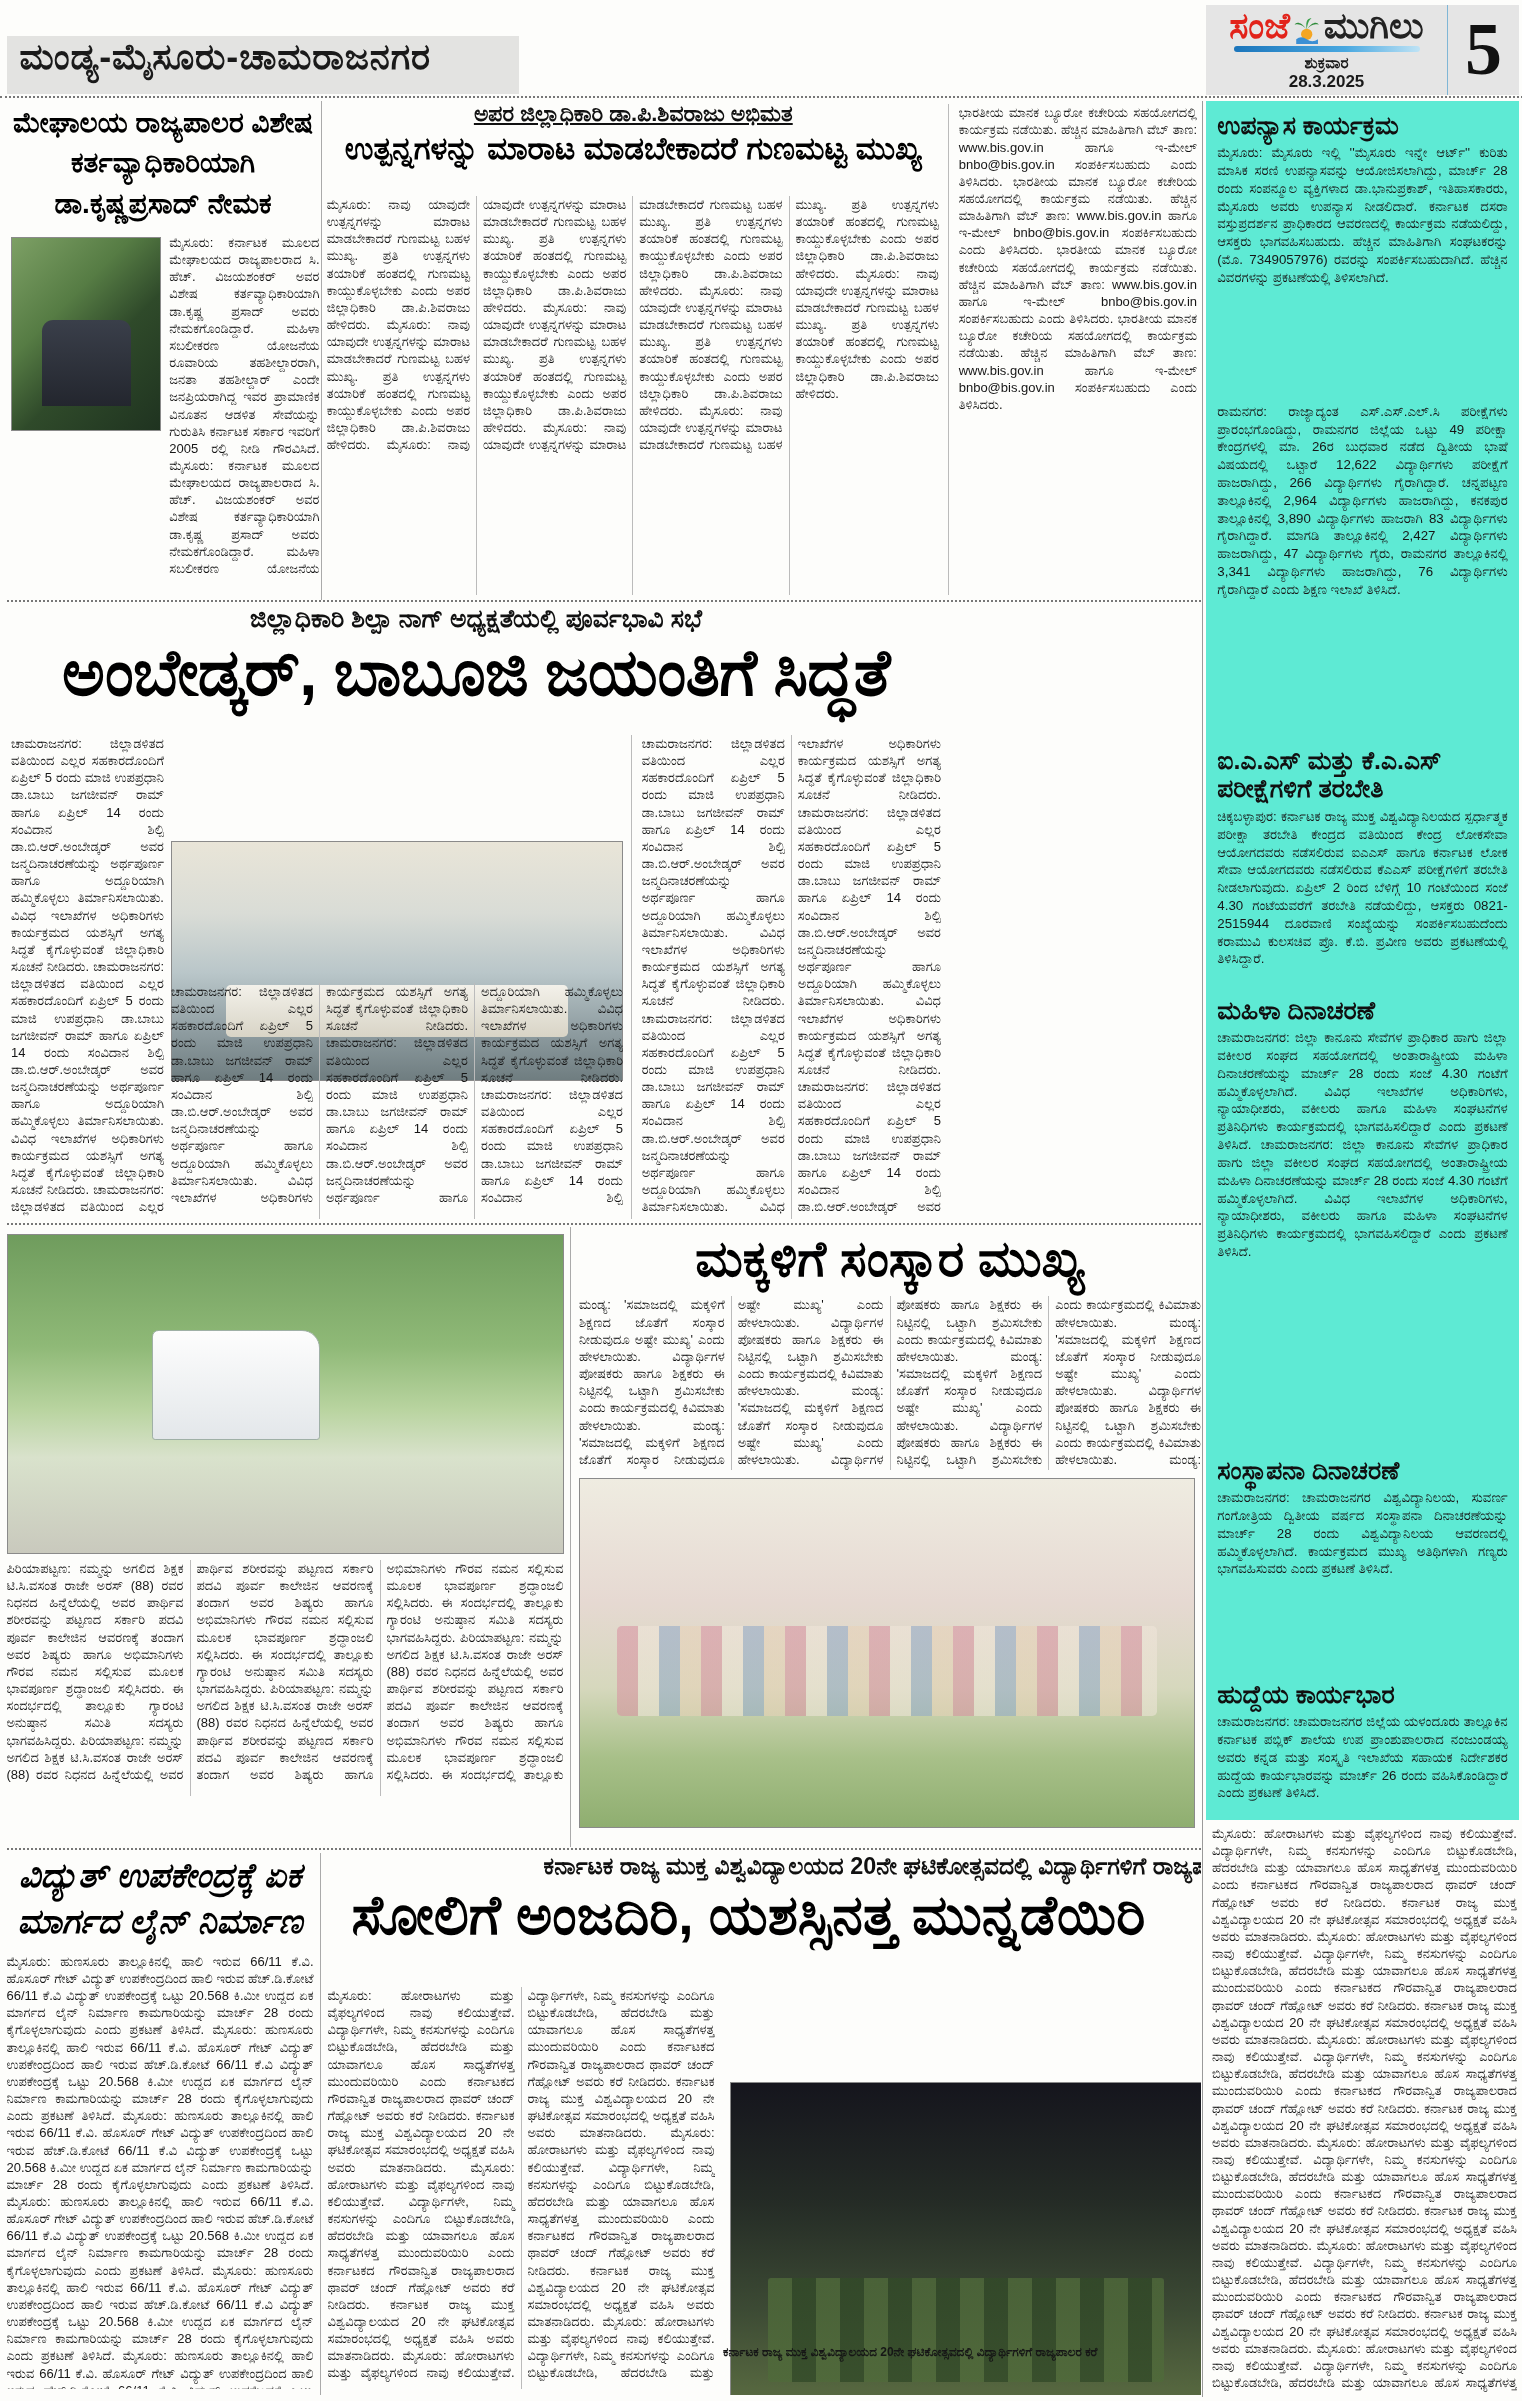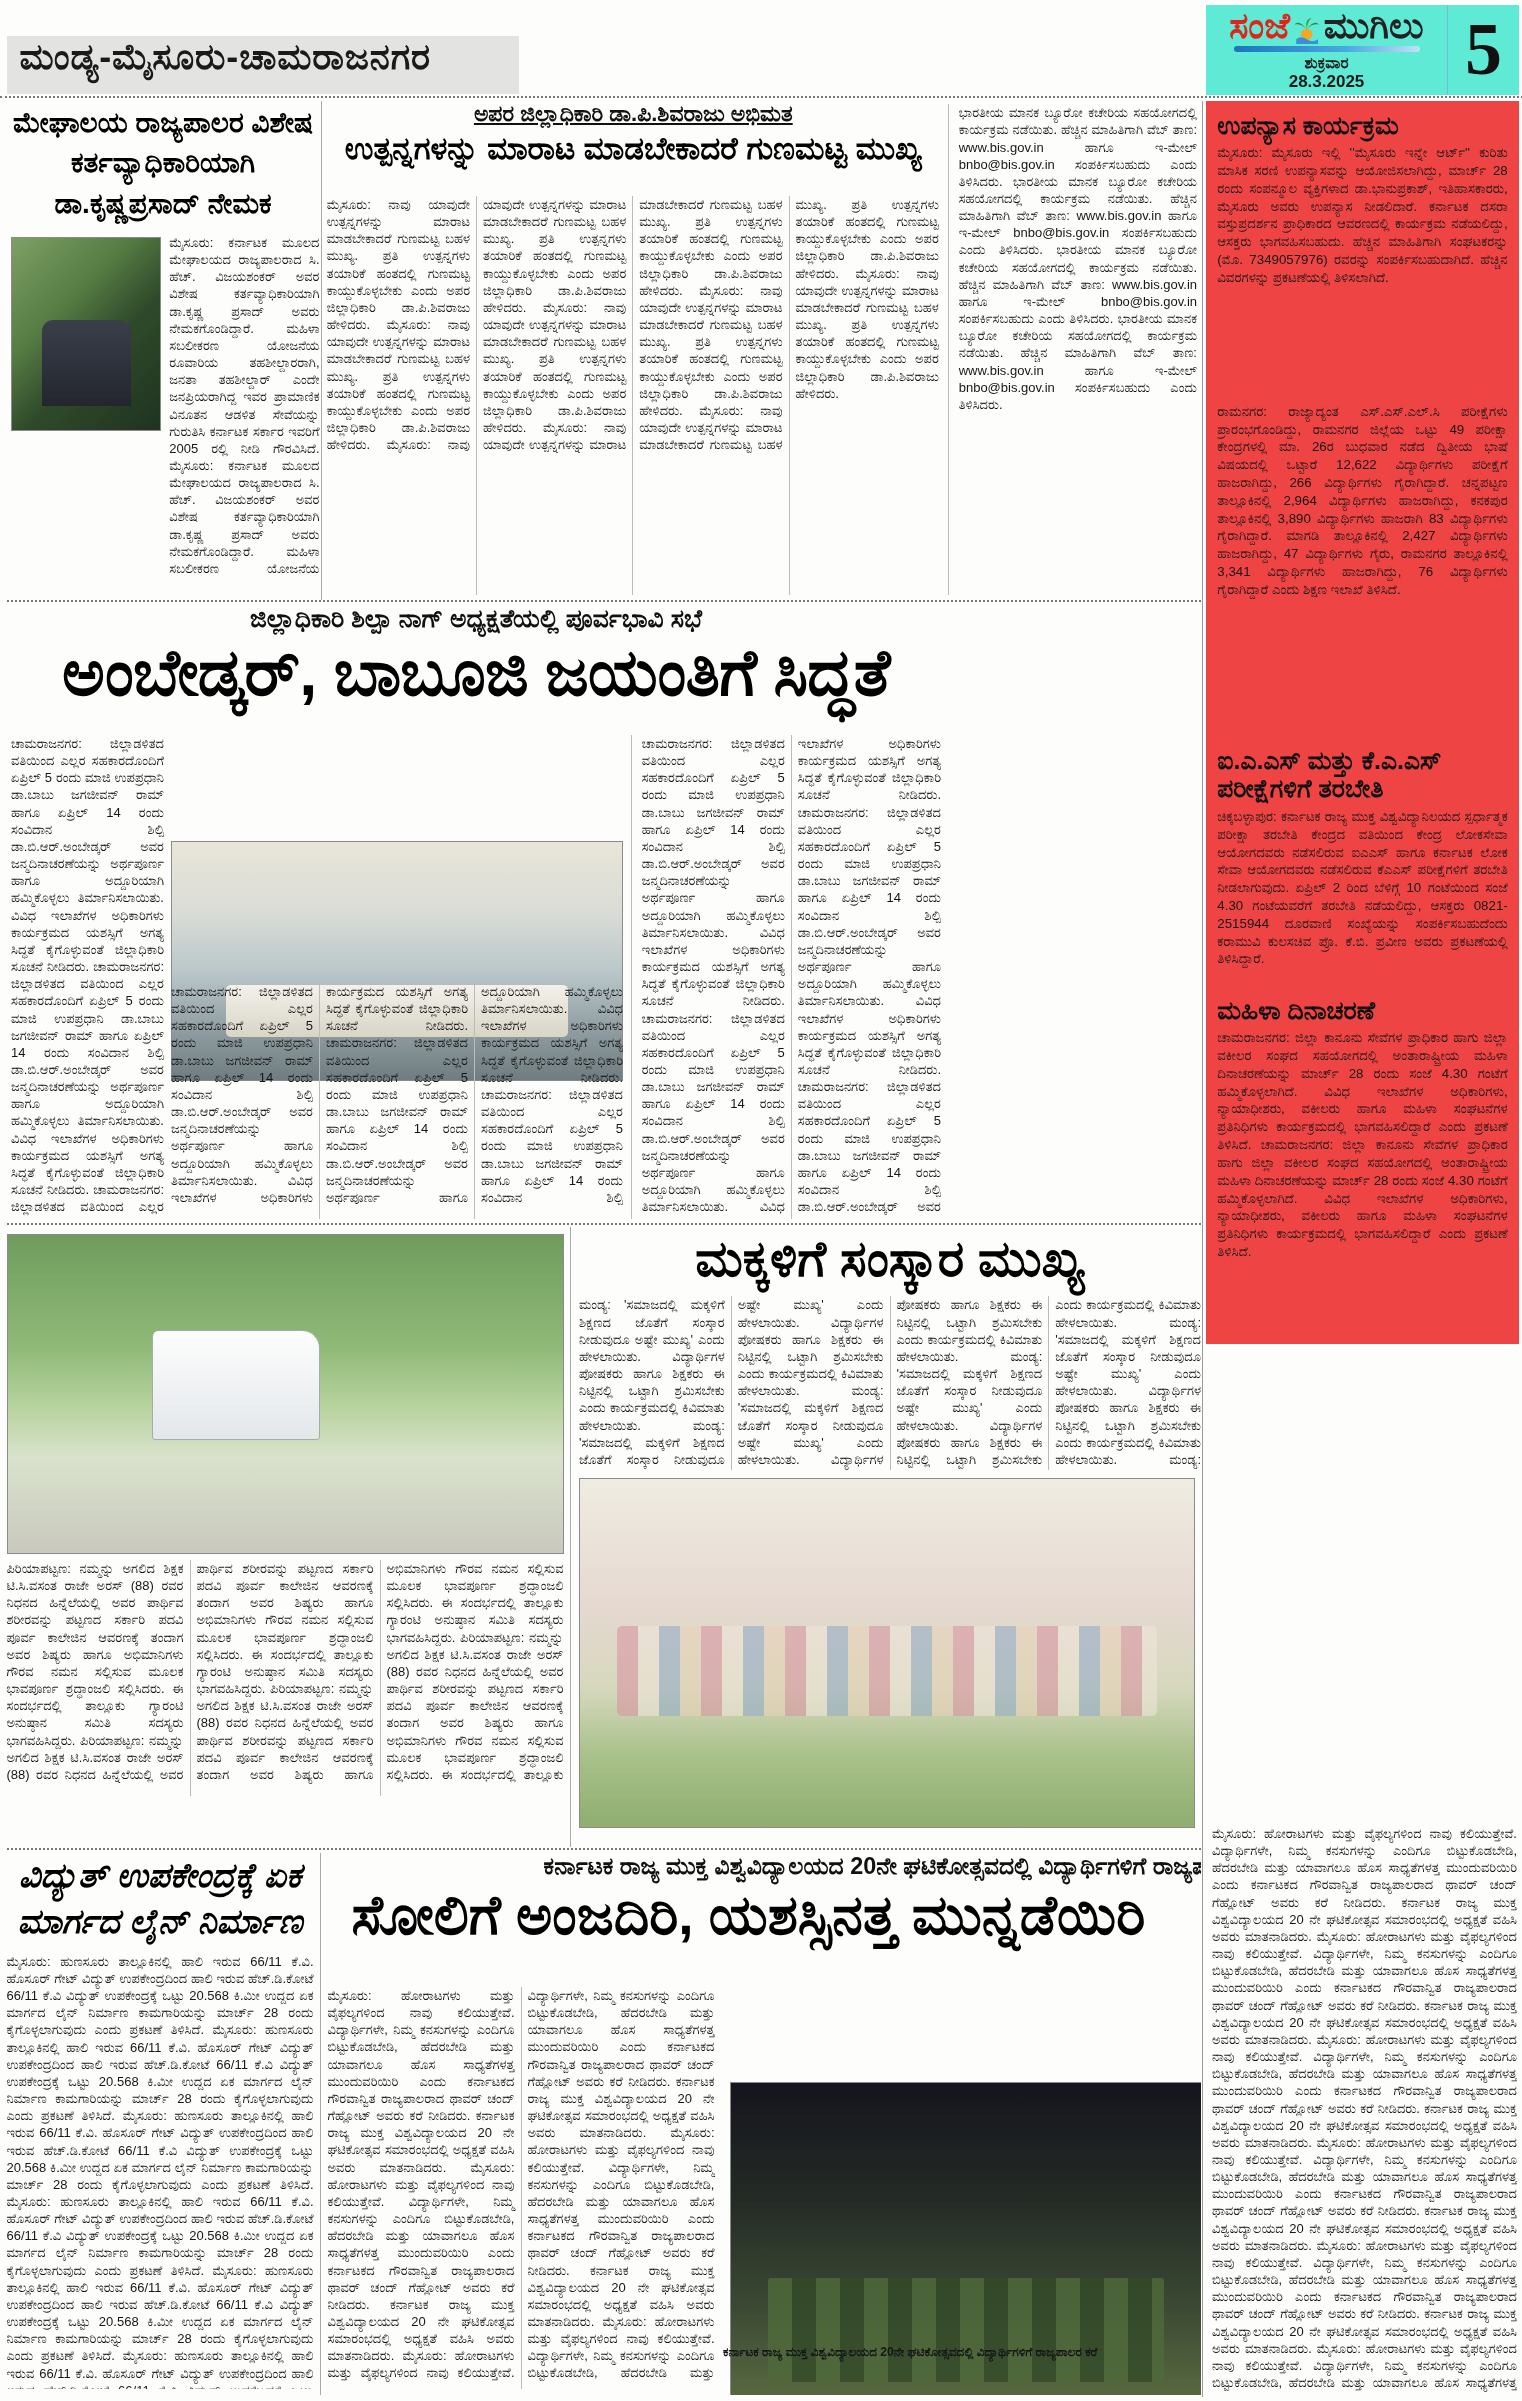--- a/index.html
+++ b/index.html
@@ -6,21 +6,21 @@
   html,body { background:#888; }
   .page {
     position:relative; width:1523px; height:2401px; background:#fdfdfb;
     font-family:"Liberation Sans", sans-serif; color:#111; overflow:hidden;
     margin:0 auto;
   }
   .abs { position:absolute; }
   
   .region-bar { left:6.5px; top:36px; width:512px; height:58px; background:#e3e3e1;
     display:flex; align-items:flex-start; padding-left:13px; font-size:36px; font-weight:bold; color:#1a1a1a; letter-spacing:0.8px;}
-  .masthead { left:1206px; top:4.8px; width:313px; height:90px; background:#5eead4; display:flex; }
+  .masthead { left:1206px; top:4.8px; width:313px; height:90px; background:#e5e5e5; display:flex; }
   .mast-left { flex:1 1 auto; display:flex; flex-direction:column; align-items:center; justify-content:center; border-right:1.6px solid #7fb6d6; }
   .brand-row { display:flex; align-items:flex-end; gap:3.2px; }
   .brand-red { color:#e2231a; font-weight:bold; font-size:36px; line-height:1; }
   .brand-black { color:#222; font-weight:bold; font-size:36px; line-height:1; }
   .brand-underline { width:186px; height:5.6px; border-radius:3.2px; margin-top:2.4px;
     background:linear-gradient(90deg,#1b75bb,#49a8e0 60%,#bfe3f5); }
   .mast-day { font-size:15.3px; font-weight:bold; color:#1a1a1a; margin-top:2.4px; }
   .mast-date { font-size:17px; font-weight:bold; color:#1a1a1a; }
   .pageno { width:71px; display:flex; align-items:center; justify-content:center;
     font-family:"Liberation Serif", serif; font-size:74px; font-weight:bold; color:#111; }
@@ -44,21 +44,21 @@
   .photo-ambulance { background:linear-gradient(180deg,#6f9c5d 0%,#8fb977 35%,#b9d4a0 55%,#d9e2cc 70%,#c9c9bd 100%); position:relative;}
   .photo-ambulance::after{ content:""; position:absolute; left:26%; top:30%; width:30%; height:34%;
     background:linear-gradient(180deg,#fdfdfd,#e3e7ea); border-radius:6.5px 18px 3.2px 3.2px; border:0.8px solid #9fb0a6; }
   .photo-hall { background:linear-gradient(180deg,#efece1 0%,#e6d9d2 35%,#d6d8bd 60%,#a8c089 80%,#8fae70 100%); position:relative;}
   .photo-hall::after{ content:""; position:absolute; left:6%; right:6%; top:42%; height:26%;
     background:repeating-linear-gradient(90deg,#d88fa0 0 21px,#f0e6da 21px 42px,#8fa8c8 42px 63px,#e8d2b8 63px 84px); opacity:.55; border-radius:4.8px;}
   .photo-convocation { background:linear-gradient(180deg,#15151d 0%,#252c26 35%,#3c4a34 65%,#55663f 88%,#5f7046 100%); position:relative;}
   .photo-convocation::after{ content:""; position:absolute; left:8%; right:8%; bottom:14%; height:30%;
     background:repeating-linear-gradient(90deg,#4f6a3a 0 24px,#324a28 24px 48px); opacity:.8; border-radius:3.2px;}
   
-  .rail { left:1206px; top:101px; width:313px; height:1243px; background:#ef4444; padding:9.7px 11.3px; overflow:hidden; }
+  .rail { left:1206px; top:101px; width:313px; height:1719px; background:#5eead4; padding:9.7px 11.3px; overflow:hidden; }
   .brief { overflow:hidden; margin-bottom:8px; }
   .brief-head { font-size:25px; font-weight:bold; color:#101010; line-height:1.15; margin-bottom:4.8px; }
   .brief-body { font-size:13.3px; line-height:1.34; text-align:justify; color:#161616; }
 </style>
 </head>
 <body>
 
 <div class="page">
 
   <div class="abs region-bar">

